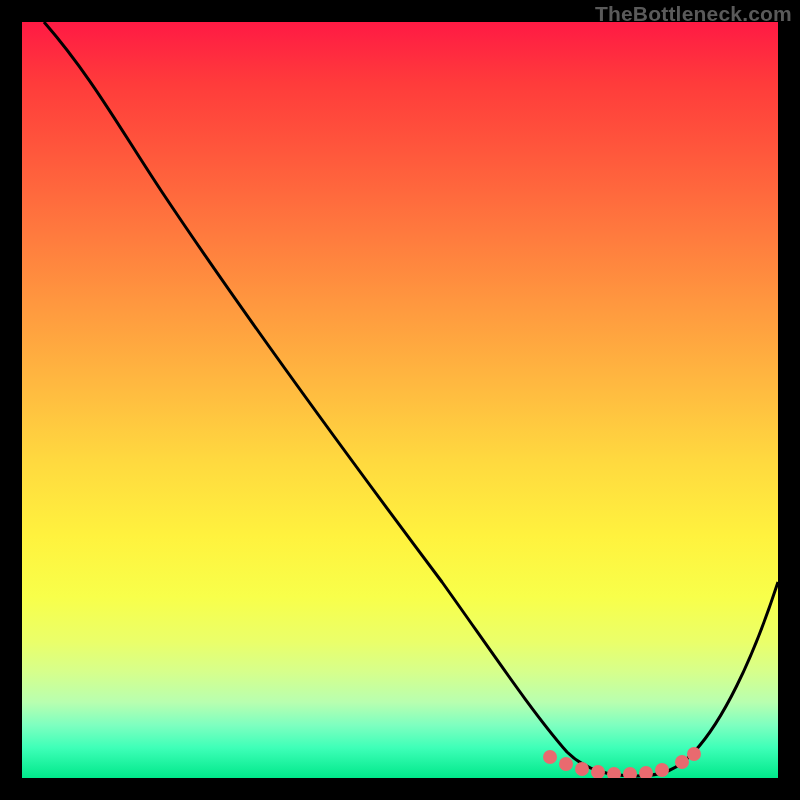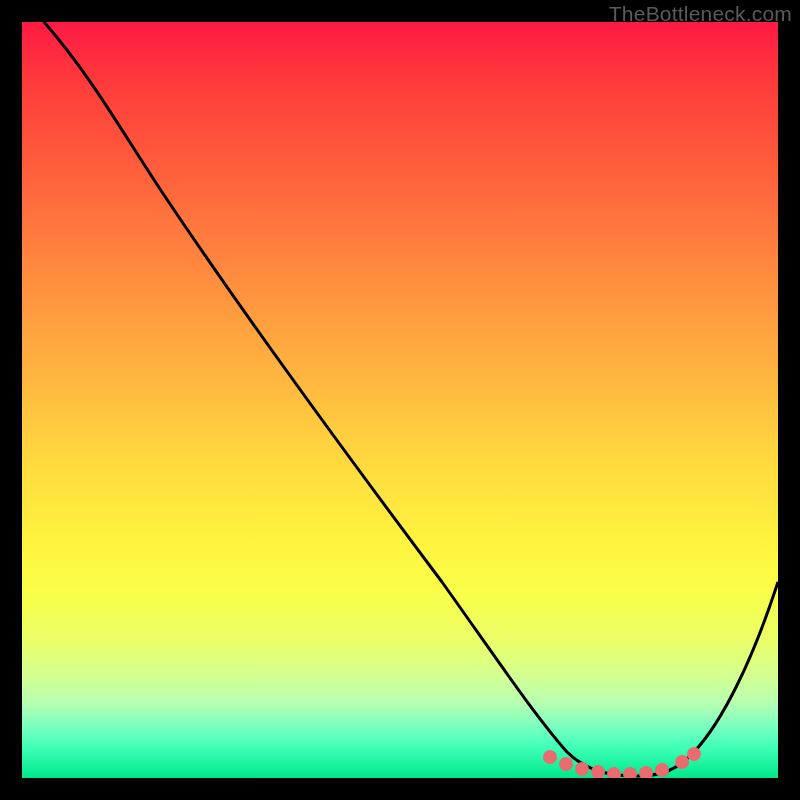--- a/index.html
+++ b/index.html
@@ -41,21 +41,21 @@
       #00e88a 100%
     );
   }
   .watermark {
     position: absolute;
     top: 2px;
     right: 8px;
     color: #5a5a5a;
     font-size: 21px;
     letter-spacing: 0.2px;
-    font-weight: 400;
+    font-weight: 700;
   }
   svg.curve {
     position: absolute;
     left: 0;
     top: 0;
     width: 756px;
     height: 756px;
   }
 </style>
 </head>

